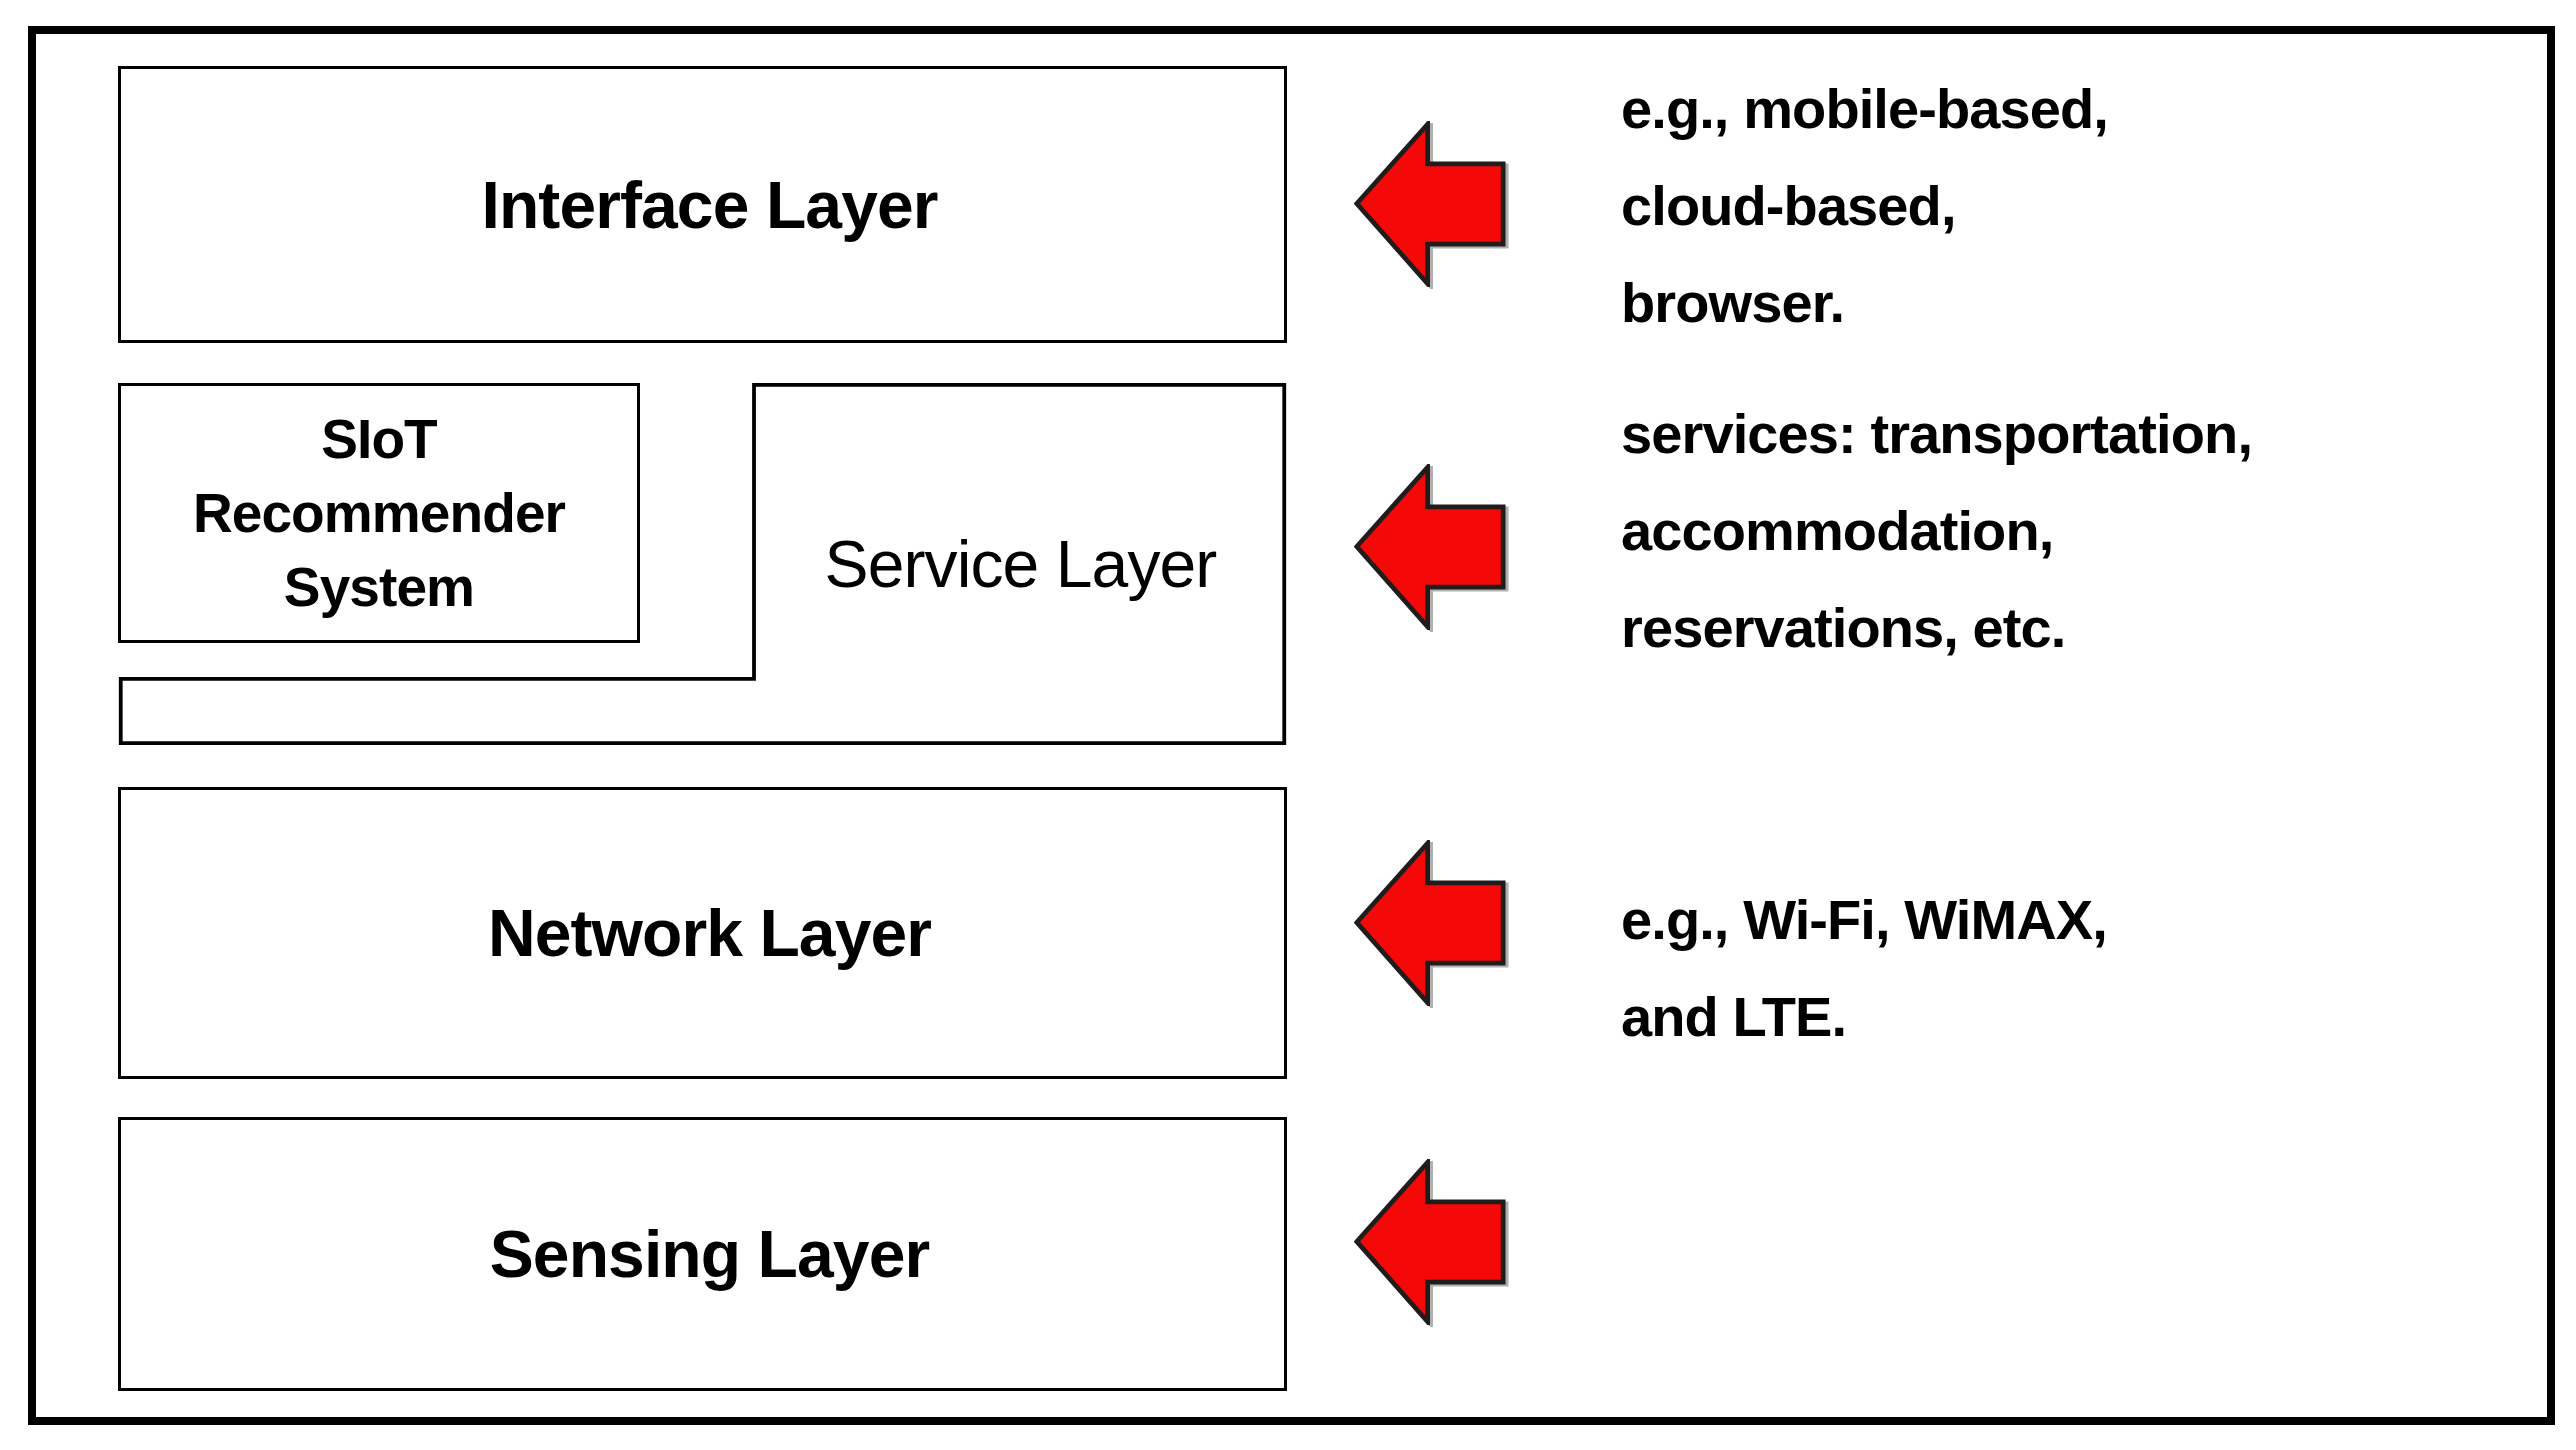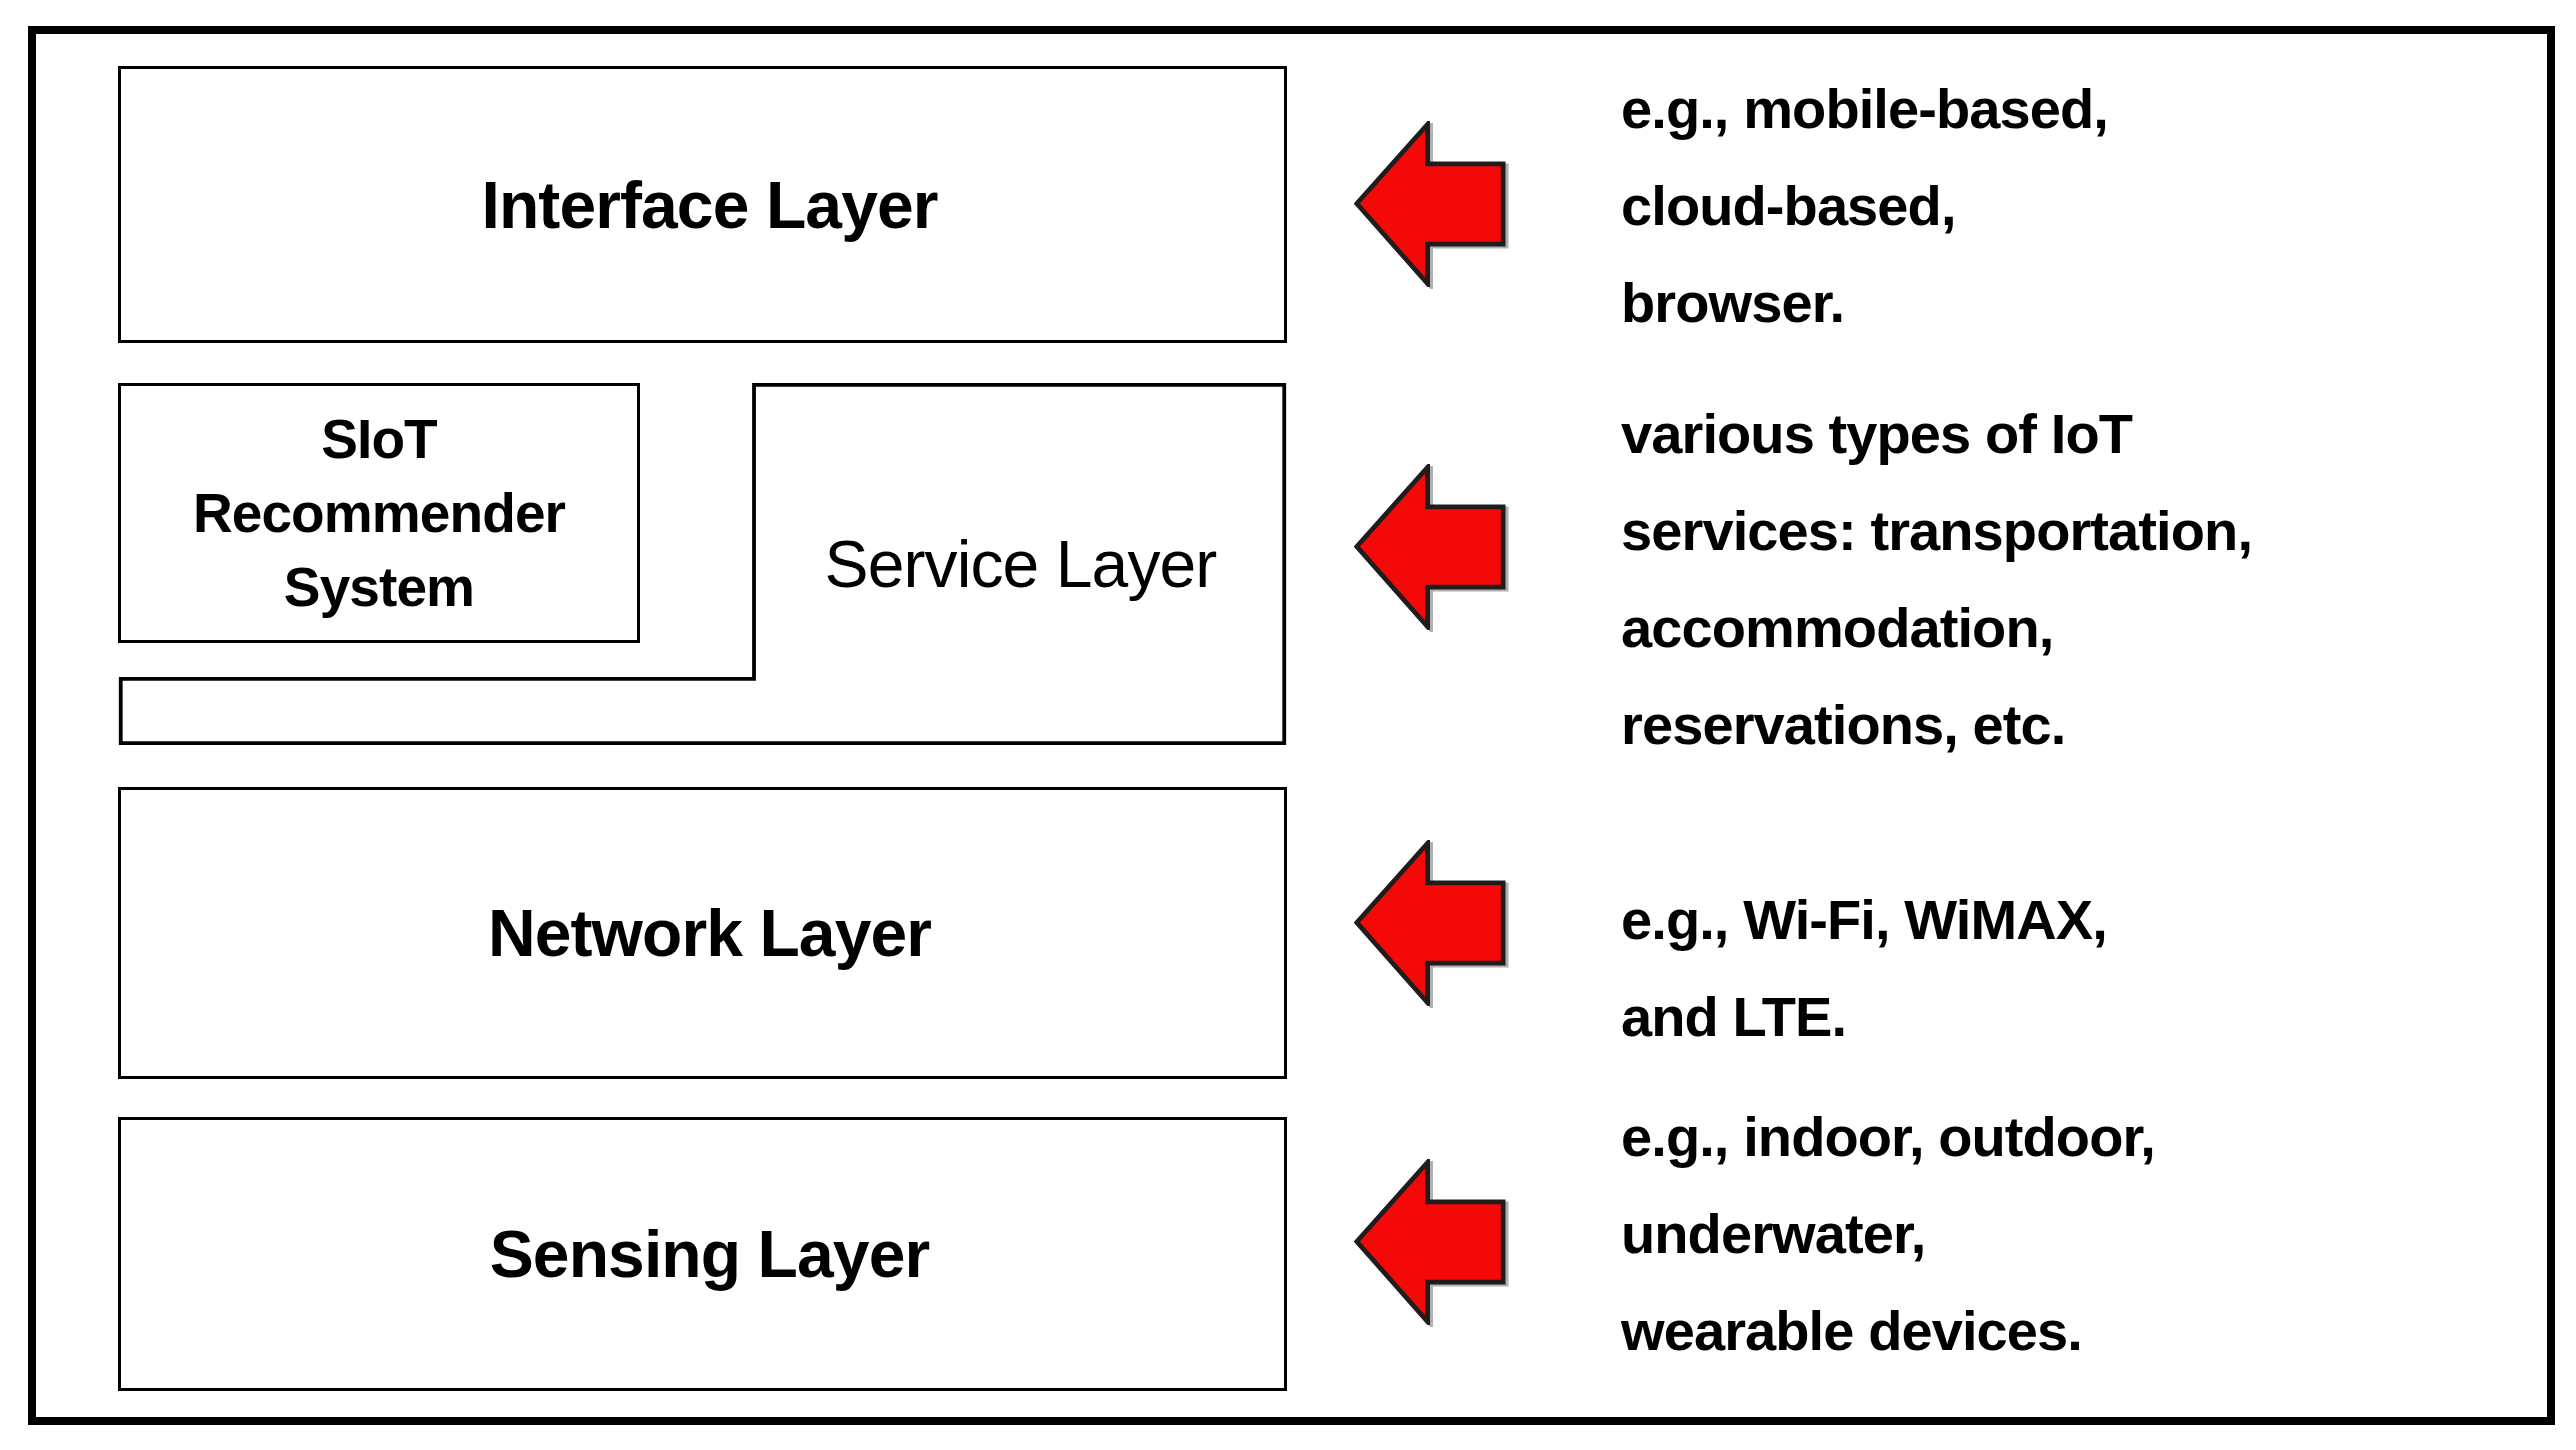--- a/index.html
+++ b/index.html
@@ -142,31 +142,25 @@
     <polygon class="arrow-poly" points="3,87 78,3 78,45 158,45 158,130 78,130 78,172" fill="#f50808" stroke="#211c1c" stroke-width="5" stroke-linejoin="miter"></polygon>
   </svg>
 
   <div class="annotation ann-interface">
     <div>e.g., mobile-based,</div>
     <div>cloud-based,</div>
     <div>browser.</div>
   </div>
 
   <div class="annotation ann-service">
-    <div>various types of IoT</div>
     <div>services: transportation,</div>
     <div>accommodation,</div>
     <div>reservations, etc.</div>
   </div>
 
   <div class="annotation ann-network">
     <div>e.g., Wi-Fi, WiMAX,</div>
     <div>and LTE.</div>
   </div>
 
-  <div class="annotation ann-sensing">
-    <div>e.g., indoor, outdoor,</div>
-    <div>underwater,</div>
-    <div>wearable devices.</div>
-  </div>
 
 </div>
 
 
 </body></html>

